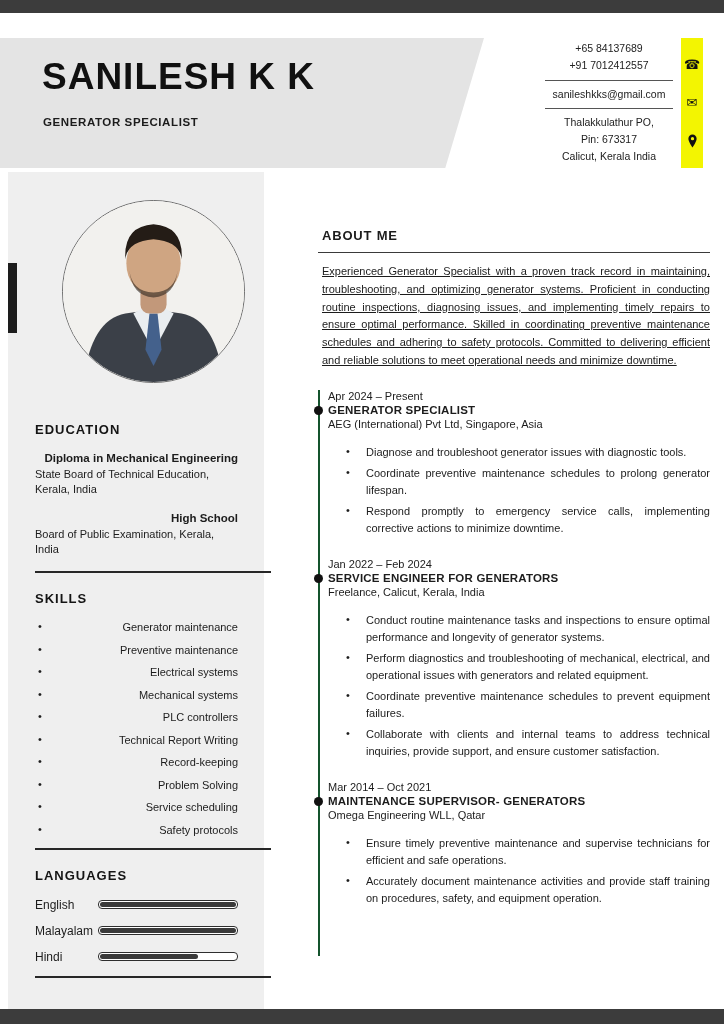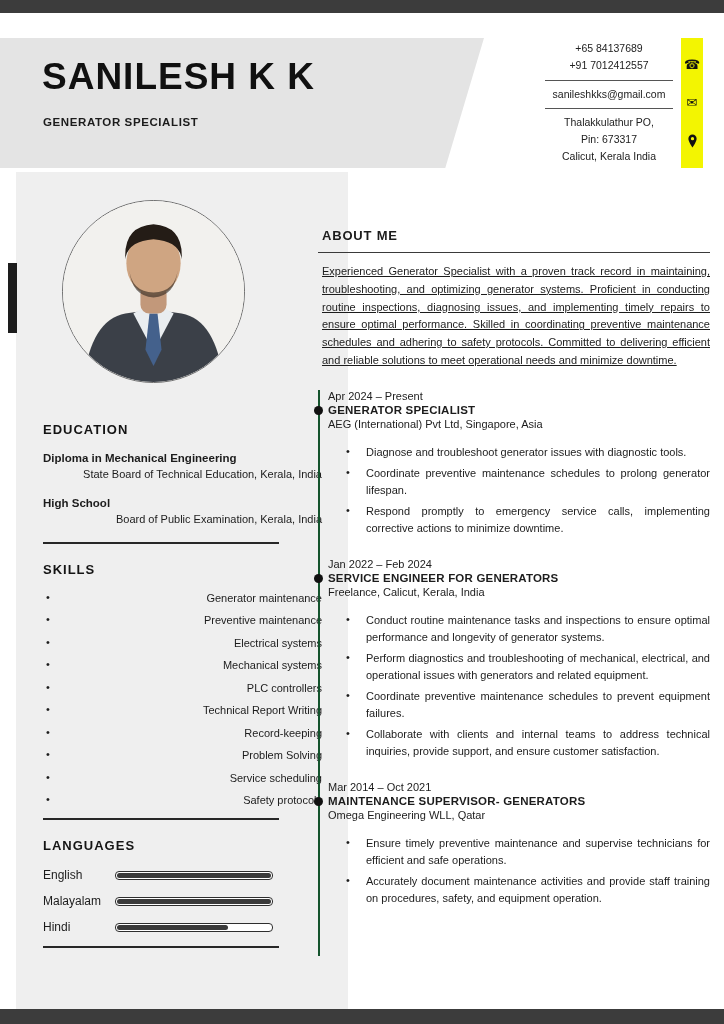--- a/index.html
+++ b/index.html
@@ -26,31 +26,31 @@
 
   .yellow-bar {
     position:absolute; top:38px; left:681px; width:22px; height:130px;
     background:#f3f501; display:flex; flex-direction:column; align-items:center;
     justify-content:space-around; padding:8px 0; color:#111;
   }
   .ybar-icon { font-size:13px; line-height:1; }
   .ybar-icon svg { display:block; }
 
   
-  .sidebar { position:absolute; left:16px; top:172px; width:332px; bottom:15px; background:#efefef; }
+  .sidebar { position:absolute; left:8px; top:172px; width:256px; bottom:15px; background:#efefef; }
   .left-accent { position:absolute; left:8px; top:263px; width:9px; height:70px; background:#1d1d1d; }
   .photo-wrap {
     position:absolute; left:62px; top:200px; width:183px; height:183px;
     border-radius:50%; background:#fff; border:1px solid #6d6d6d; overflow:hidden; z-index:2;
   }
   .photo-wrap svg { width:100%; height:100%; display:block; }
   .sidebar-content { padding:250px 26px 0 27px; }
   .side-h { font-size:13px; font-weight:bold; letter-spacing:1px; color:#141414; margin-bottom:15px; }
-  .edu-degree { font-size:11.5px; font-weight:bold; margin-bottom:3px; }
-  .edu-school { font-size:11px; line-height:1.35; margin-bottom:15px;text-align:right; }
+  .edu-degree { font-size:11.5px; font-weight:bold; margin-bottom:3px;text-align:right; }
+  .edu-school { font-size:11px; line-height:1.35; margin-bottom:15px; }
   .divider { border-top:2px solid #272727; width:236px; margin:12px 0 18px; }
   .skills-list { list-style:none; margin-bottom:2px; }
   .skills-list li { font-size:11px; margin-bottom:10.5px; padding-left:19px; position:relative;text-align:right; }
   .skills-list li::before { content:'\2022'; position:absolute; left:3px; top:-1px; }
   .lang-row { display:flex; align-items:center; margin-bottom:12px; }
   .lang-name { width:72px; font-size:12px; }
   .lang-bar { width:158px; height:9px; border:1px solid #2e2e2e; border-radius:4px; padding:1px; background:#fff; }
   .lang-fill { display:block; height:100%; background:#3a3a3a; border-radius:3px; }
 
   

